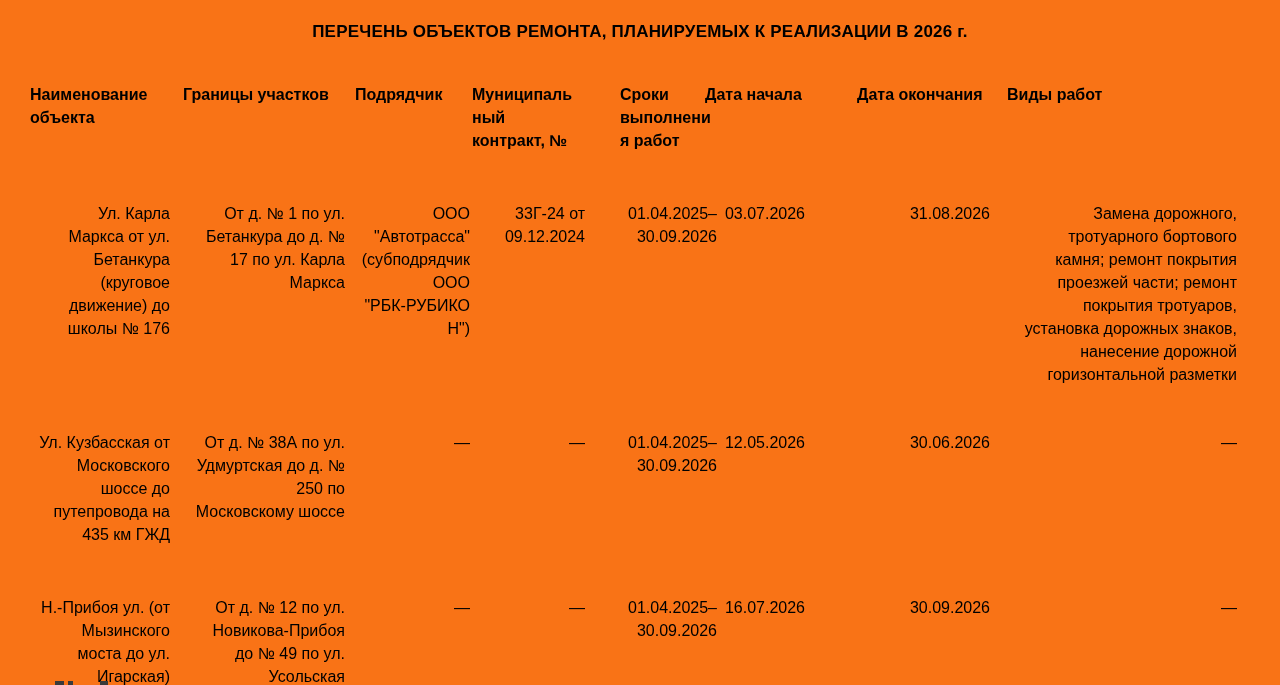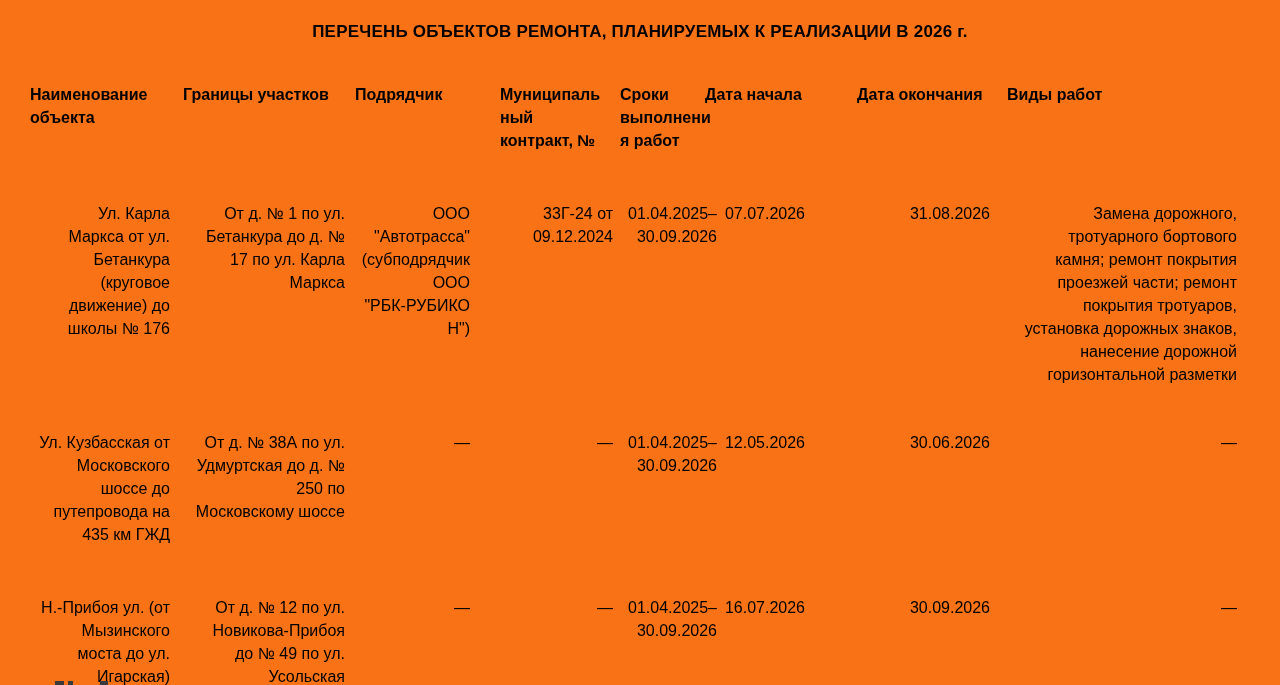--- a/index.html
+++ b/index.html
@@ -27,21 +27,21 @@
     text-align:right;
   }
   .th{
     font-weight:700;
     text-align:left;
   }
   
   .c1{left:30px;width:140px}
   .c2{left:183px;width:162px}
   .c3{left:355px;width:115px}
-  .c4{left:500px;width:113px}
+  .c4{left:472px;width:113px}
   .c5{left:620px;width:97px}
   .c6{left:705px;width:100px}
   .c7{left:857px;width:133px}
   .c8{left:1007px;width:230px}
   
   .rhead .cell{top:83px}
   .r1 .cell{top:202px}
   .r2 .cell{top:431px}
   .r3 .cell{top:596px}
   
@@ -87,21 +87,21 @@
     <div class="cell c3">ООО
 "Автотрасса"
 (субподрядчик
 ООО
 "РБК-РУБИКО
 Н")</div>
     <div class="cell c4">33Г-24 от
 09.12.2024</div>
     <div class="cell c5">01.04.2025–
 30.09.2026</div>
-    <div class="cell c6">07.07.2026</div>
+    <div class="cell c6">03.07.2026</div>
     <div class="cell c7">31.08.2026</div>
     <div class="cell c8">Замена дорожного,
 тротуарного бортового
 камня; ремонт покрытия
 проезжей части; ремонт
 покрытия тротуаров,
 установка дорожных знаков,
 нанесение дорожной
 горизонтальной разметки</div>
   </div>

